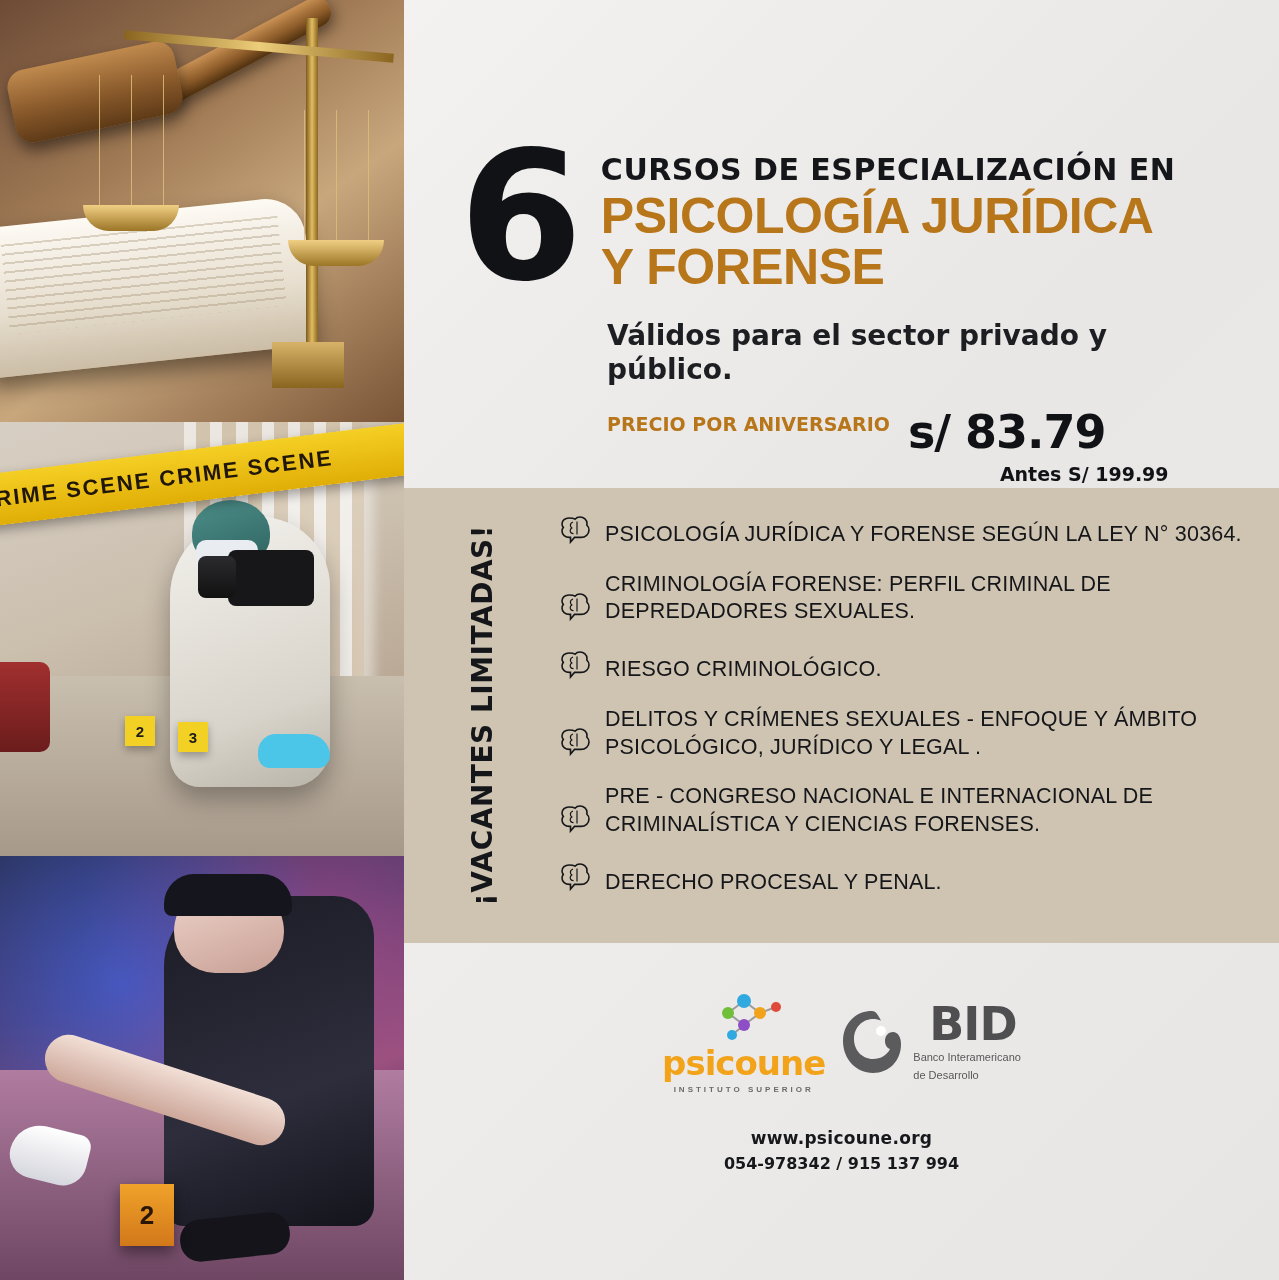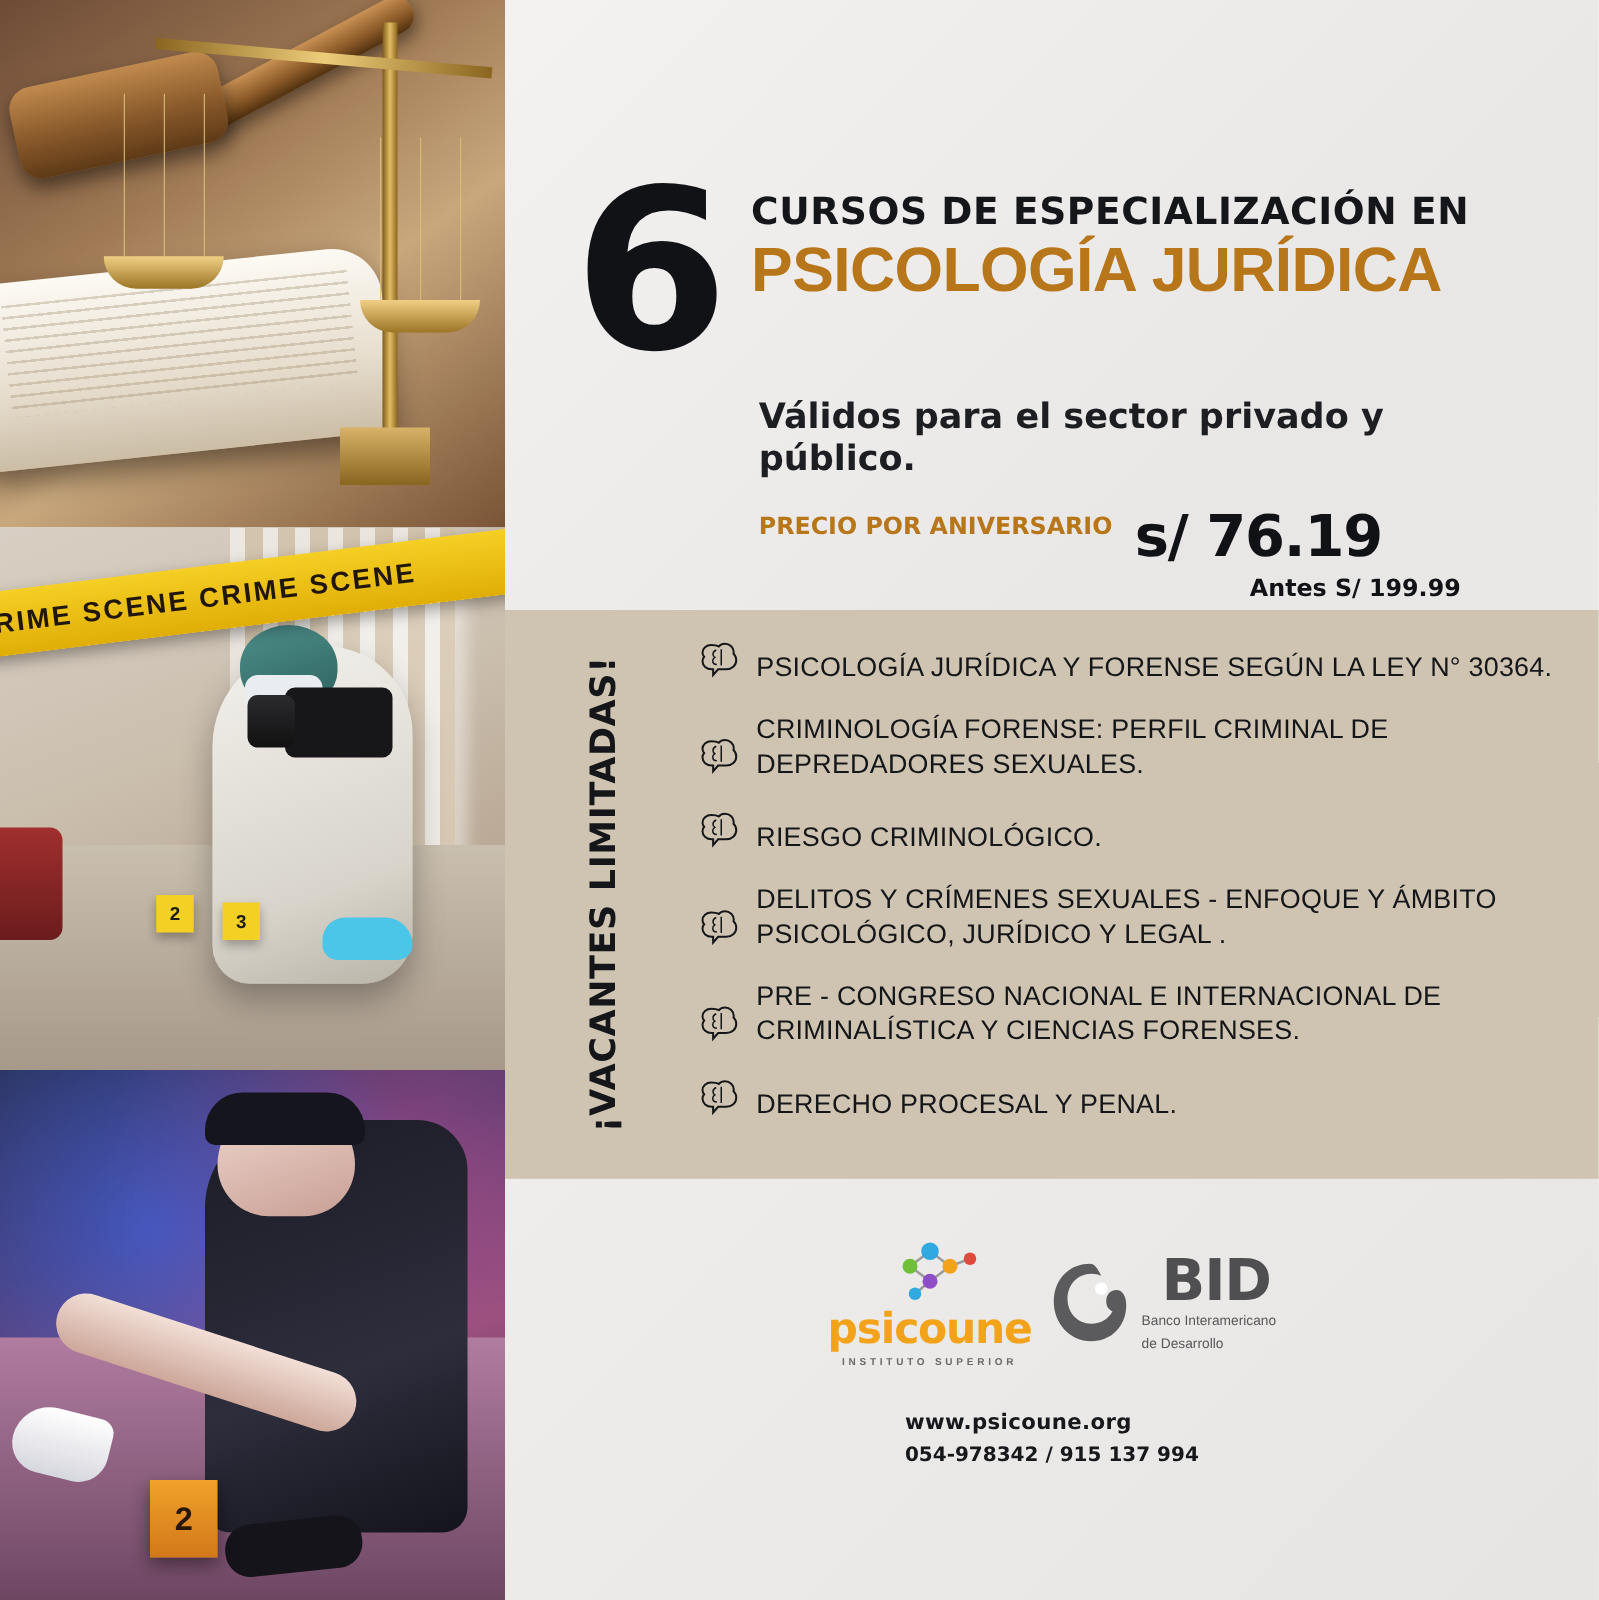--- a/index.html
+++ b/index.html
@@ -315,21 +315,21 @@
   }
   .bid-logo { display: flex; align-items: center; gap: 10px; }
   .bid-word {
     font-size: 46px; font-weight: 800; color: #4f4f52; letter-spacing: -1px;
     line-height: 1;
     font-family: "DejaVu Sans", sans-serif;
     margin-left: 16px;
   }
   .bid-sub { font-size: 11px; color: #58585b; line-height: 1.25; margin-top: 4px; }
 
-  .contact { }
+  .contact { text-align: center; }
   .site {
     font-size: 17px; font-weight: 800; color: #17181c; letter-spacing: .3px;
     font-family: "DejaVu Sans", sans-serif;
   }
   .phones {
     font-size: 16px; font-weight: 700; color: #17181c; margin-top: 6px;
     font-family: "DejaVu Sans", sans-serif;
   }
 </style>
 </head>
@@ -384,28 +384,29 @@
   <div class="content">
 
     <div class="hero">
       <div class="hero-inner">
         <div class="headline-row">
           <div class="big-number">6</div>
           <div class="headline-text">
             <div class="kicker">CURSOS DE ESPECIALIZACIÓN EN</div>
             <div class="title-main">
               <span>PSICOLOGÍA JURÍDICA</span>
+              <span class="line2">Y FORENSE</span>
             </div>
           </div>
         </div>
         <div class="subtitle">Válidos para el sector privado y público.</div>
         <div class="price-row">
           <div class="price-label">PRECIO POR ANIVERSARIO</div>
           <div class="price-block">
-            <div class="price-now">s/ 76.19</div>
+            <div class="price-now">s/ 83.79</div>
             <div class="price-old">Antes S/ 199.99</div>
           </div>
         </div>
       </div>
     </div>
 
     <div class="band">
       <div class="vertical-label">¡VACANTES LIMITADAS!</div>
       <ul class="course-list">
         <li class="course-item">

